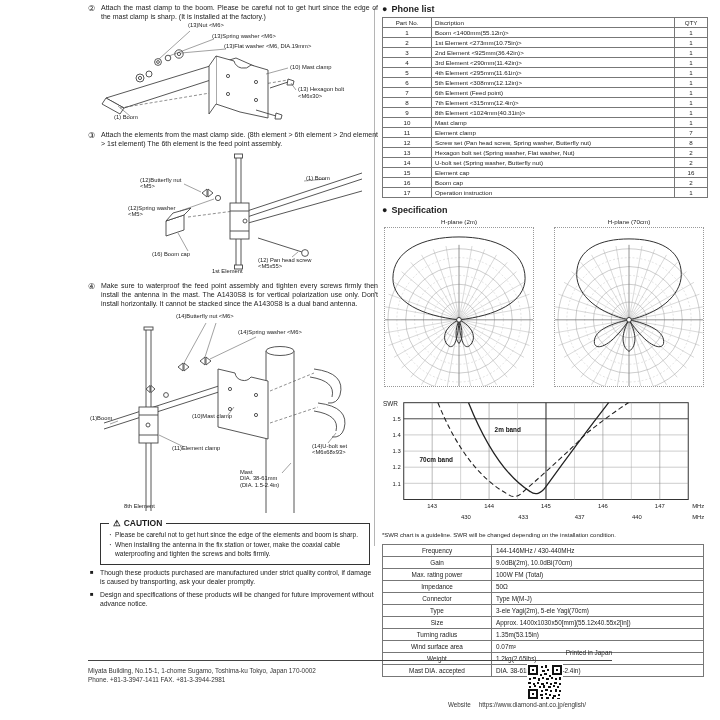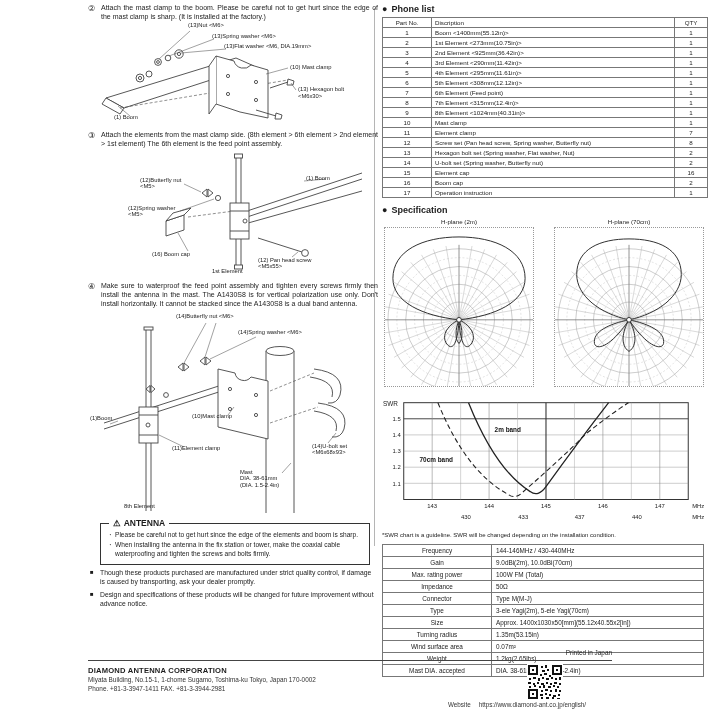--- a/index.html
+++ b/index.html
@@ -223,21 +223,21 @@
 &lt;M6x68x93&gt;</span>
       <span class="lbl" style="left:152px;top:158px;">Mast
 DIA. 38-61mm
 (DIA. 1.5-2.4in)</span>
       <span class="lbl" style="left:36px;top:192px;">8th Element</span>
     </div>
 
     <div class="caution">
       <div class="caution-title">
         <span>⚠</span>
-        <span>ANTENNA</span>
+        <span>CAUTION</span>
       </div>
       <div>
           <div class="caution-item">
           <span class="dot">・</span>
           <span>Please be careful not to get hurt since the edge of the elements and boom is sharp.</span>
         </div>
           <div class="caution-item">
           <span class="dot">・</span>
           <span>When installing the antenna in the fix station or tower, make the coaxial cable waterproofing and tighten the screws and bolts firmly.</span>
         </div>
@@ -560,21 +560,20 @@
           <td>DIA. 38-61mm(DIA. 1.5-2.4in)</td>
         </tr>
         </tbody>
     </table>
   </div>
 
   <div class="printed">Printed in Japan</div>
   <div class="footer-rule"></div>
 
   <div class="footer">
-    <div class="company">DIAMOND ANTENNA CORPORATION</div>
     <div class="addr">Miyata Building, No.15-1, 1-chome Sugamo, Toshima-ku Tokyo, Japan 170-0002</div>
     <div class="phone">Phone. +81-3-3947-1411    FAX. +81-3-3944-2981</div>
   </div>
 
   <div class="qr">
     <svg width="36" height="36" viewBox="0 0 36 36">
       <rect x="0" y="0" width="36" height="36" fill="#fff"></rect>
       <g fill="#111">
         <rect x="1" y="1" width="10" height="10"></rect>
           <rect x="3" y="3" width="6" height="6" fill="#fff"></rect>

